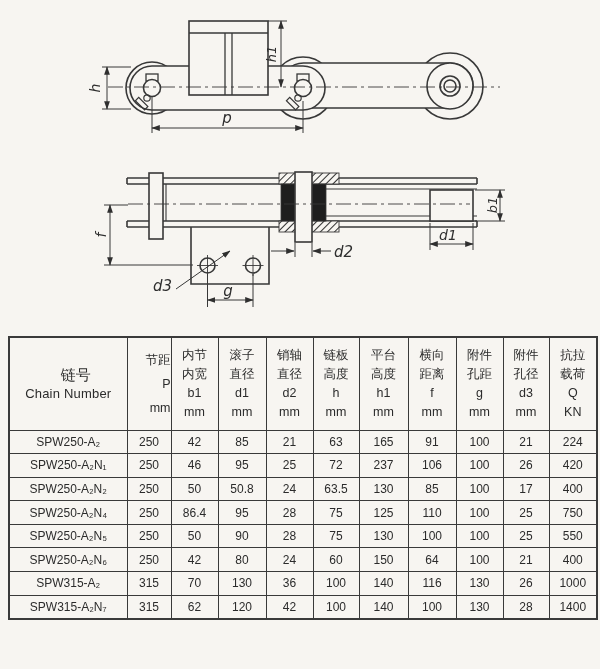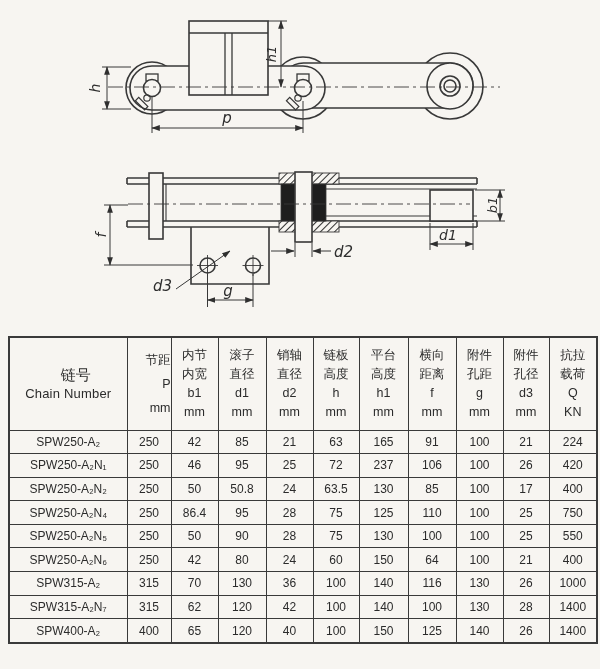--- a/index.html
+++ b/index.html
@@ -364,30 +364,17 @@
             <td>62</td>
             <td>120</td>
             <td>42</td>
             <td>100</td>
             <td>140</td>
             <td>100</td>
             <td>130</td>
             <td>28</td>
             <td>1400</td>
           </tr>
-          <tr>
-            <td class="chain">SPW400-A₂</td>
-            <td>400</td>
-            <td>65</td>
-            <td>120</td>
-            <td>40</td>
-            <td>100</td>
-            <td>150</td>
-            <td>125</td>
-            <td>140</td>
-            <td>26</td>
-            <td>1400</td>
-          </tr>
         </tbody>
     </table>
   </div>
 
 </div>
 
 </body></html>

